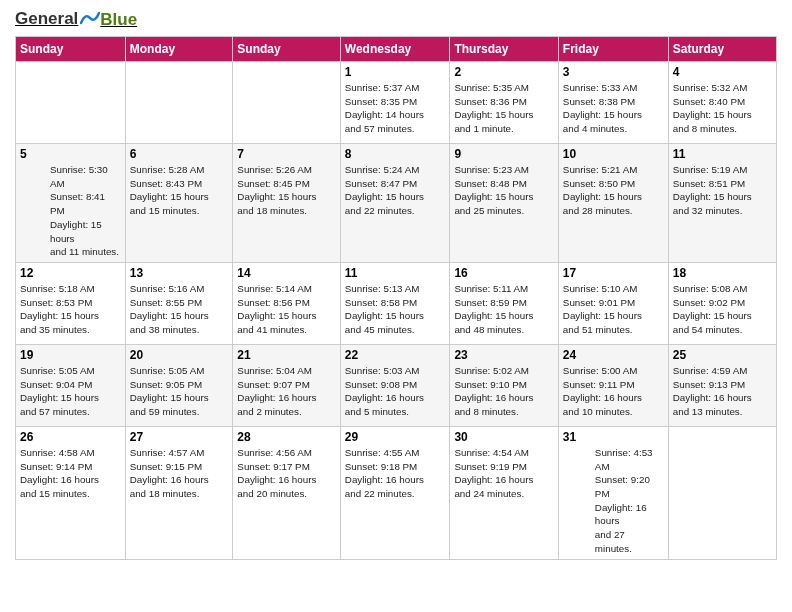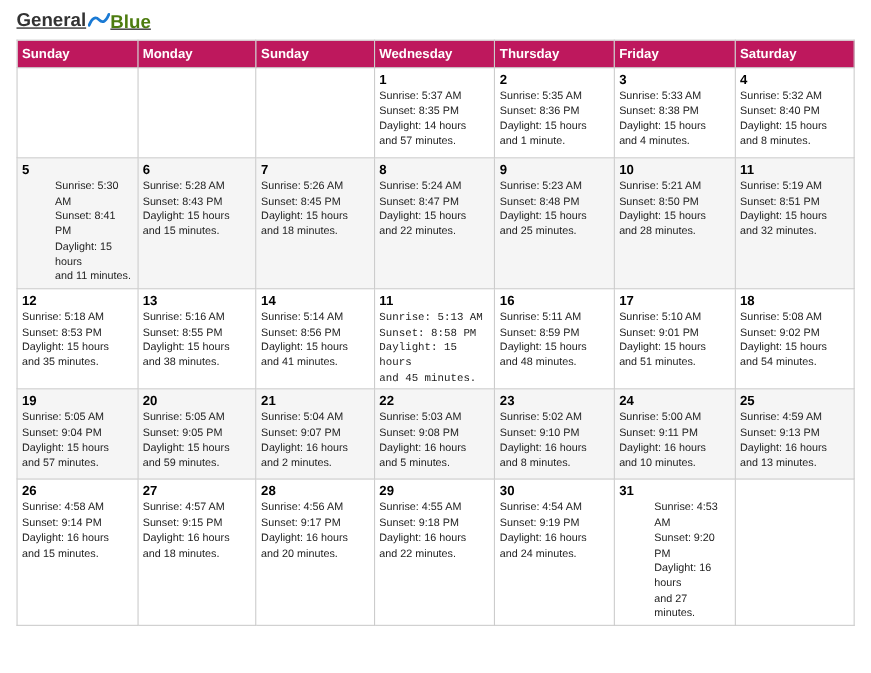--- a/index.html
+++ b/index.html
@@ -208,21 +208,21 @@
         </td>
         <td>
           <span class="day-num">14</span>
           <div class="day-info" style="white-space: pre-line;">Sunrise: 5:14 AM
 Sunset: 8:56 PM
 Daylight: 15 hours
 and 41 minutes.</div>
         </td>
         <td>
           <span class="day-num">11</span>
-          <div class="day-info" style="white-space: pre-line; font-family: Liberation Mono, monospace;">Sunrise: 5:13 AM
+          <div class="day-info" style="white-space: pre-line;">Sunrise: 5:13 AM
 Sunset: 8:58 PM
 Daylight: 15 hours
 and 45 minutes.</div>
         </td>
         <td>
           <span class="day-num">16</span>
           <div class="day-info" style="white-space: pre-line;">Sunrise: 5:11 AM
 Sunset: 8:59 PM
 Daylight: 15 hours
 and 48 minutes.</div>

